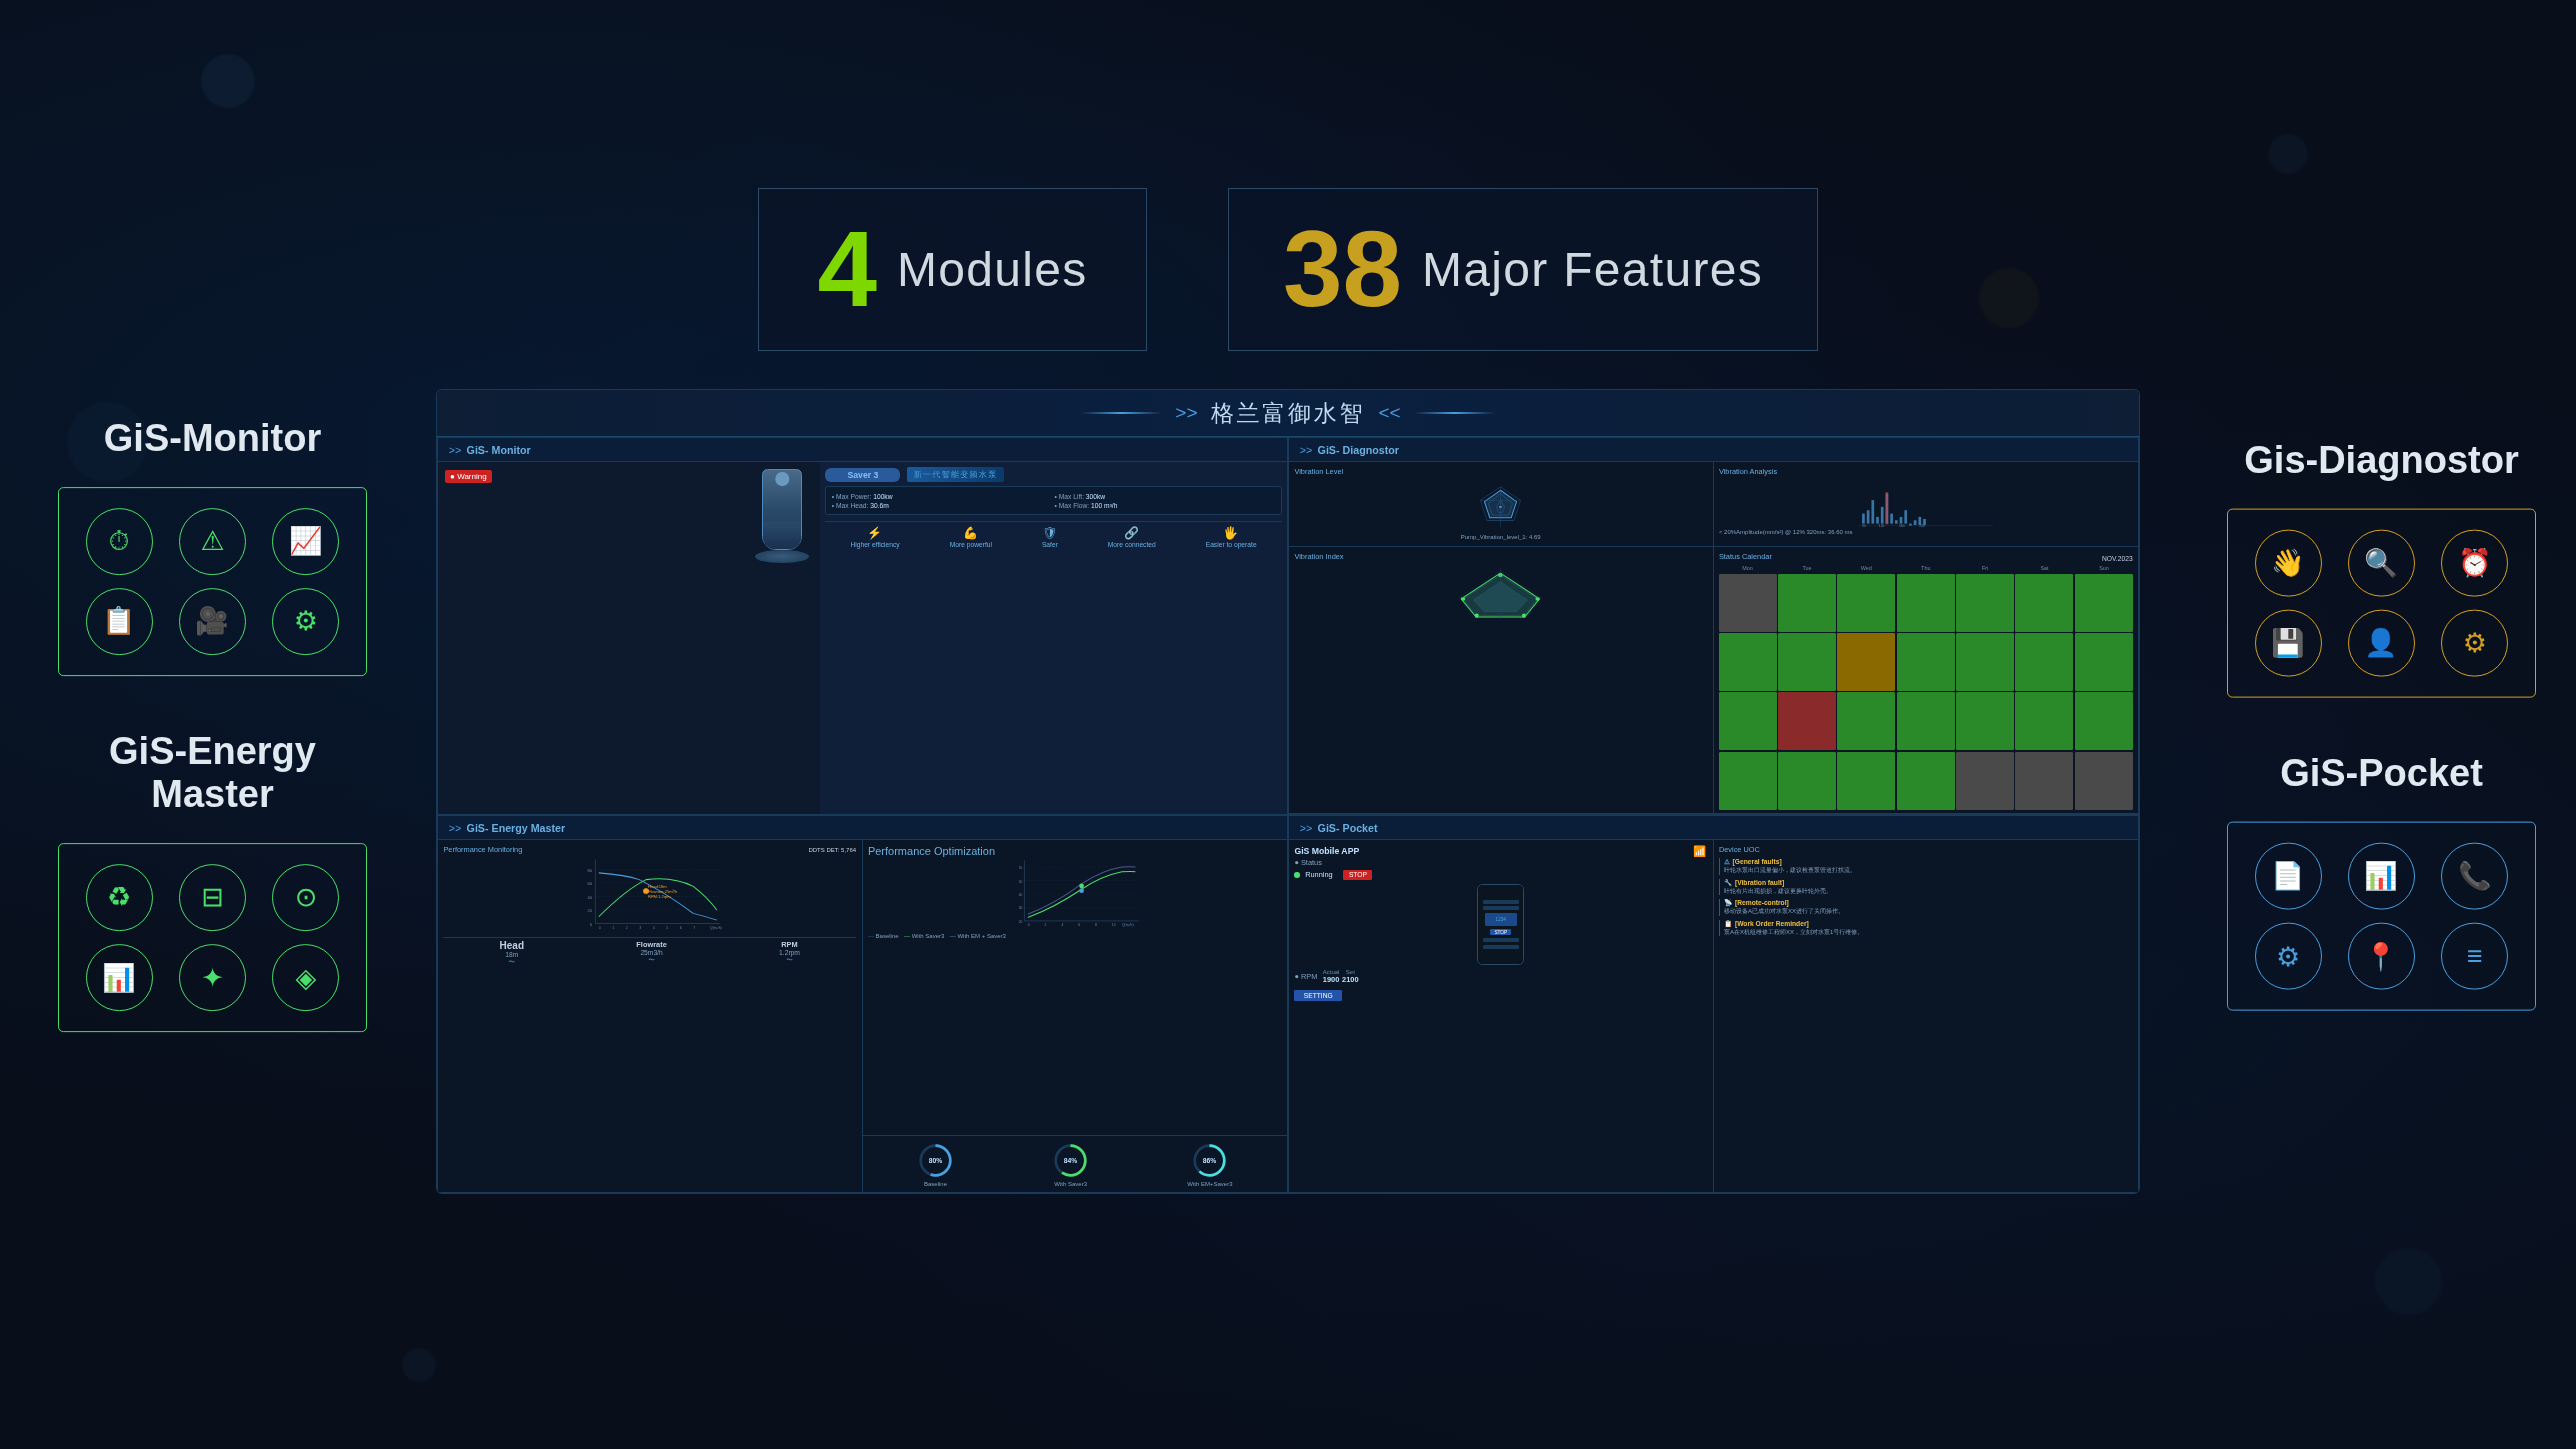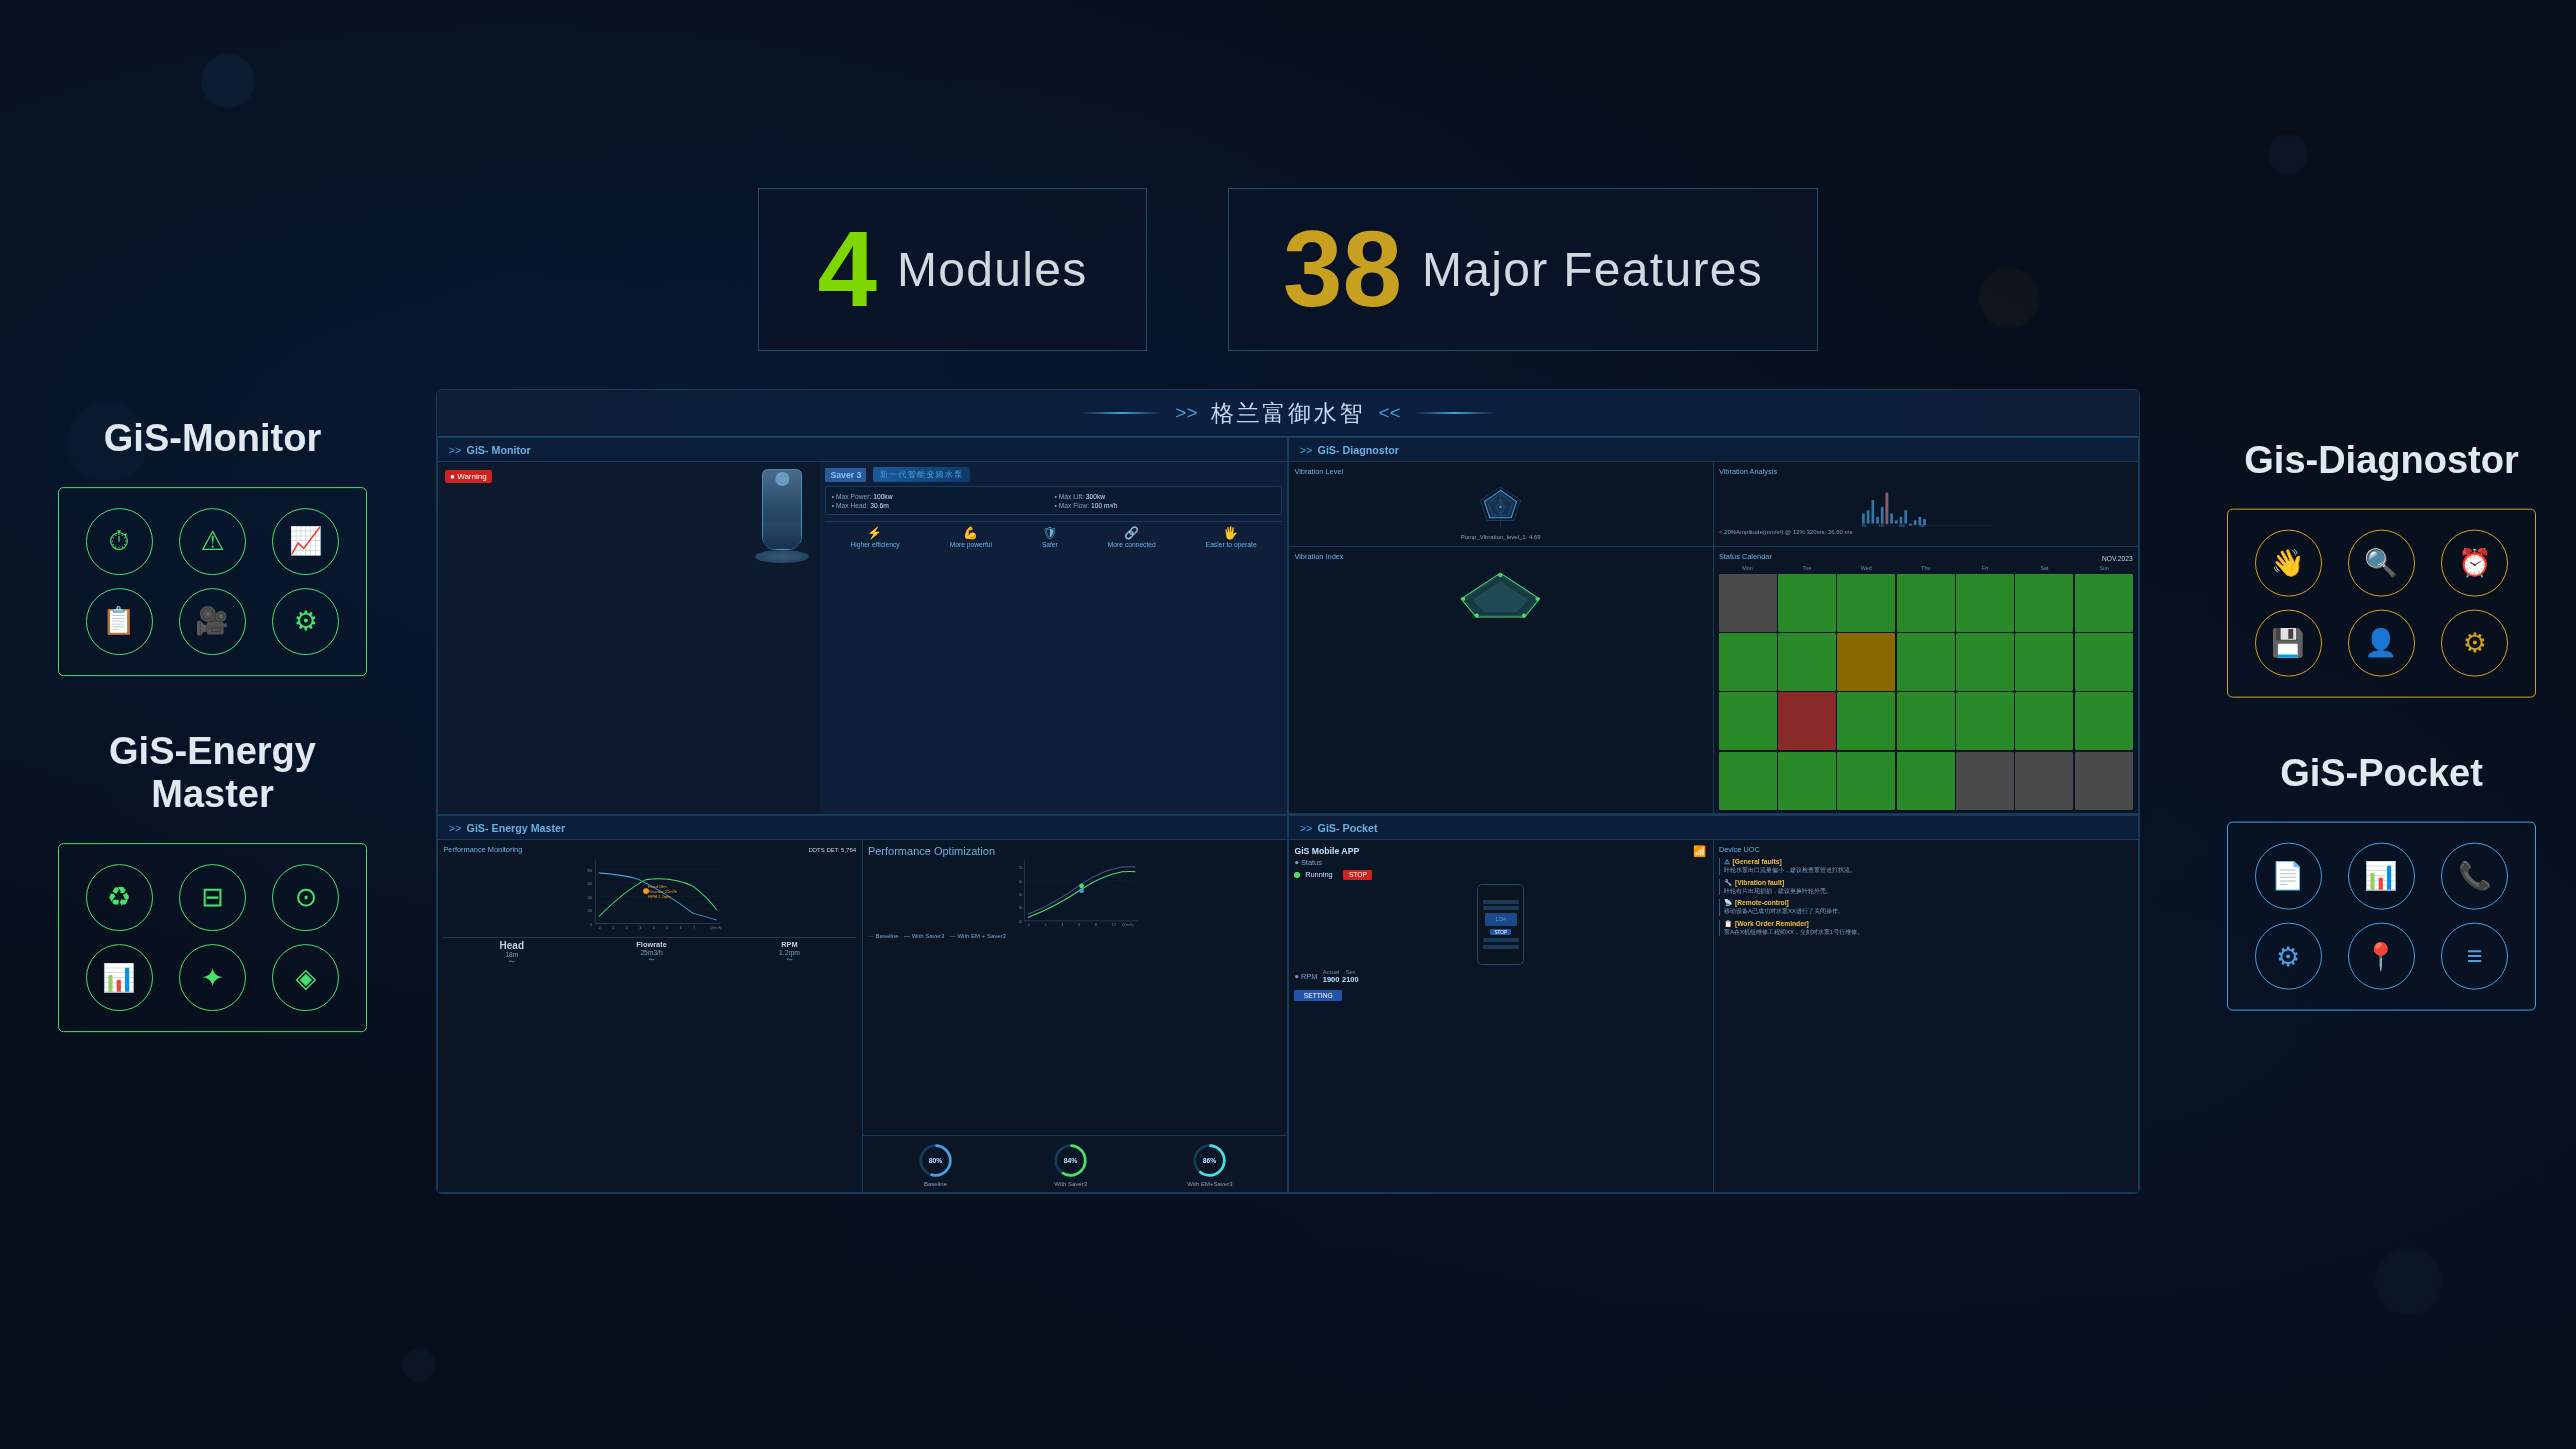--- a/index.html
+++ b/index.html
@@ -545,21 +545,21 @@
             <div style="position:absolute; right:10.7px; top:6.7px;">
               <div class="pump-visual">
                 <div style="position:absolute;top:2.7px;left:50%;transform:translateX(-50%);width:13.4px;height:13.4px;background:#6a9abf;border-radius:50%;"></div>
                 <div style="position:absolute;bottom:0;left:0;right:0;height:27px;background:linear-gradient(180deg,#2a4a6a,#1a3050);border-radius:0 0 10.7px 10.7px;"></div>
               </div>
               <div class="pump-base"></div>
             </div>
           </div>
           <div class="monitor-right">
             <div style="display:flex;align-items:center;gap:6.7px;margin-bottom:4px;">
-              <div style="background:#2a5a9a;color:#80c0ff;padding:2px 5px;border-radius:0;font-size:8.7px;font-weight:bold;">Saver 3</div>
+              <div style="background:#2a5a9a;color:#80c0ff;padding:2px 22px;border-radius:6px;font-size:8.7px;font-weight:bold;">Saver 3</div>
               <div style="background:linear-gradient(90deg,#1a5a9a,#0a3a6a);color:#4a9fdf;padding:2px 6.7px;border-radius:2px;font-size:8px;letter-spacing:1.3px;">新一代智能变频水泵</div>
             </div>
             <div style="background:#0a1a30;border:0.7px solid #1a3a5a;border-radius:2.7px;padding:5.4px;margin-bottom:4px;">
               <div style="display:grid;grid-template-columns:1fr 1fr;gap:2px;">
                 <div style="color:#80a0c0;font-size:6.7px;">• Max Power: <span style="color:#c0e0ff;">100kw</span></div>
                 <div style="color:#80a0c0;font-size:6.7px;">• Max Lift: <span style="color:#c0e0ff;">300kw</span></div>
                 <div style="color:#80a0c0;font-size:6.7px;">• Max Head: <span style="color:#c0e0ff;">30.6m</span></div>
                 <div style="color:#80a0c0;font-size:6.7px;">• Max Flow: <span style="color:#c0e0ff;">100 m³/h</span></div>
               </div>
             </div>

